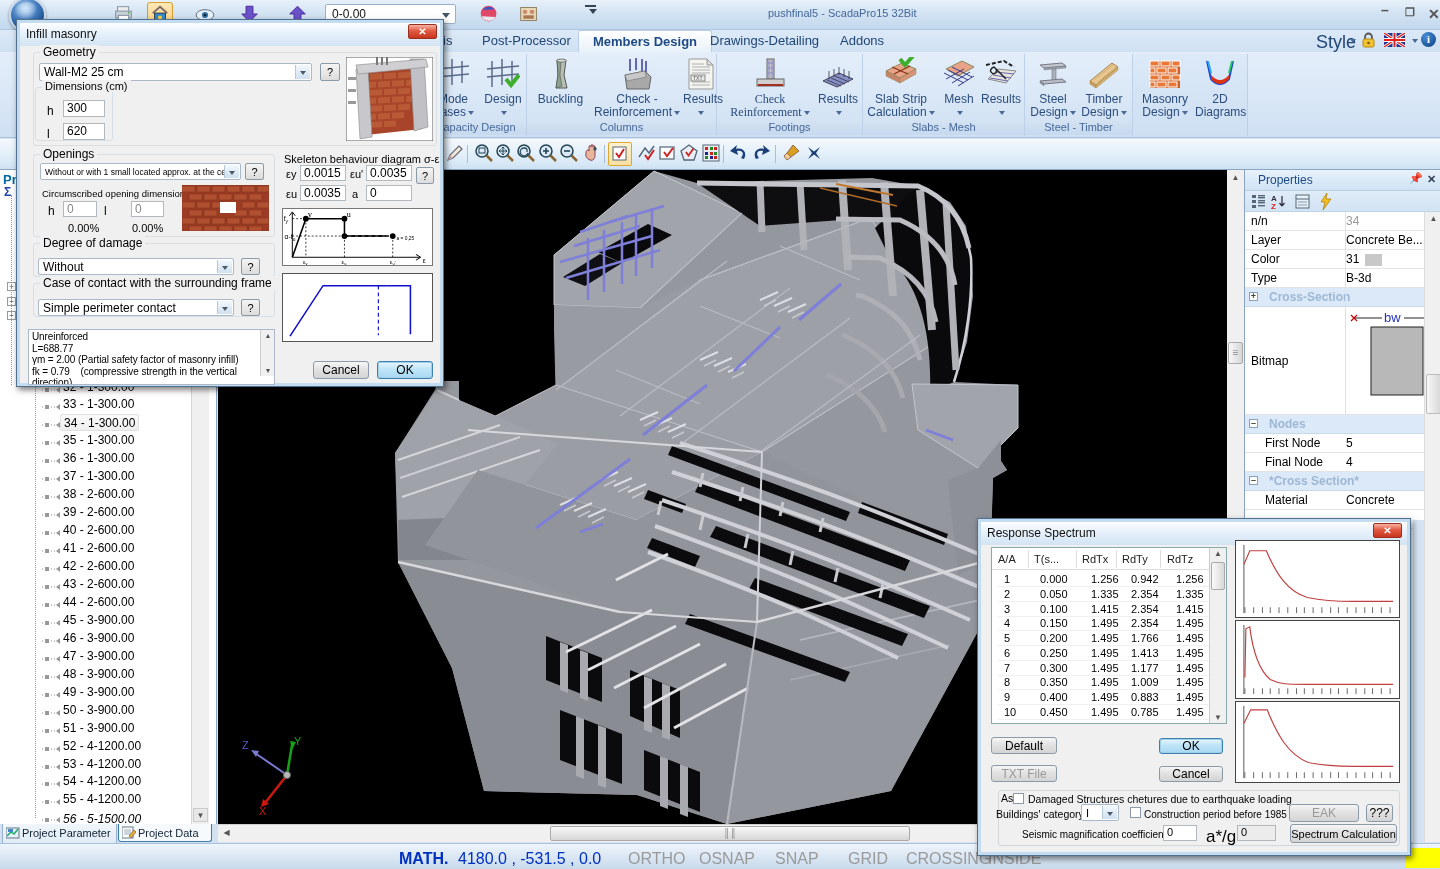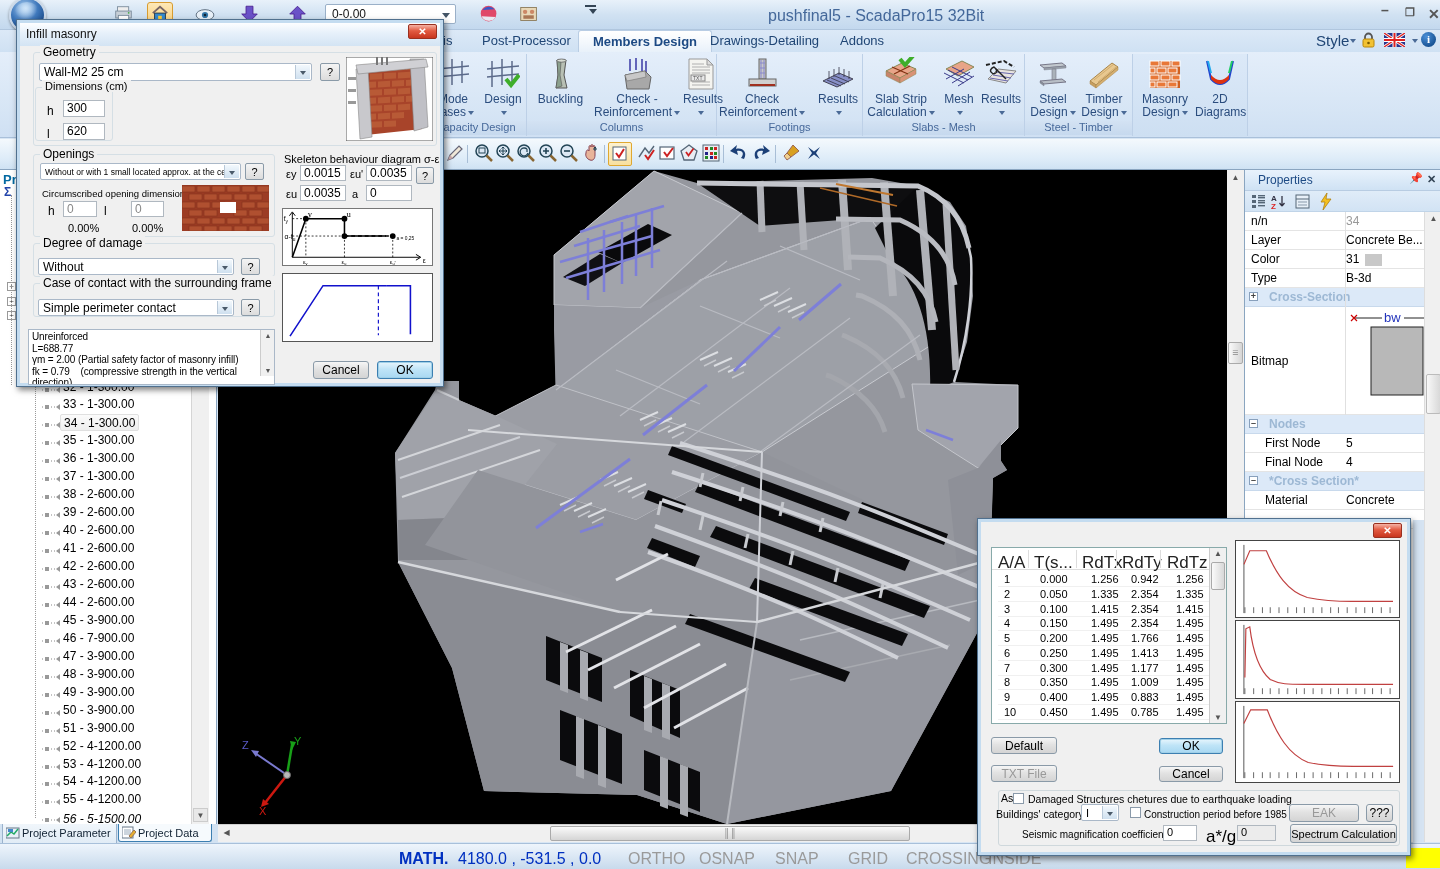--- a/index.html
+++ b/index.html
@@ -1,20 +1,20 @@
 <!DOCTYPE html>
 <html><head><meta charset="utf-8">
 <style>
 *{margin:0;padding:0;box-sizing:border-box;}
 html,body{width:1440px;height:869px;overflow:hidden;font-family:"Liberation Sans",sans-serif;}
 #app{position:absolute;left:0;top:0;width:1440px;height:869px;background:#d8e6f4;}
 
 #titlebar{position:absolute;left:0;top:0;width:1440px;height:30px;
  background:linear-gradient(#e8f1fa,#d1e2f2 50%,#c3d8ee);border-bottom:1px solid #b0c6de;}
-#titletext{position:absolute;left:768px;top:7px;font-size:16px;color:#44689a;}
+#titletext{position:absolute;left:768px;top:7px;font-size:11px;color:#44689a;}
 .winbtn{position:absolute;top:6px;color:#555;font-size:14px;font-weight:bold;}
 
 #tabrow{position:absolute;left:0;top:30px;width:1440px;height:22px;background:linear-gradient(#dcE9f7,#cfe1f3);}
 .rtab{position:absolute;top:0;height:22px;line-height:22px;font-size:13px;color:#204675;padding:0 14px;}
 .rtab.active{background:linear-gradient(#ffffff,#f2f7fc 60%,#e8f1fa);border:1px solid #b9cde4;border-bottom:none;border-radius:3px 3px 0 0;font-weight:bold;color:#1d4a84;}
 
 #ribbon{position:absolute;left:0;top:52px;width:1440px;height:86px;background:linear-gradient(#e4eefa,#d6e5f5 70%,#cfe0f3);border-bottom:1px solid #a9c0da;}
 .rgroup{position:absolute;top:2px;height:82px;border-right:1px solid #bdd0e7;}
 .rgrouplabel{position:absolute;bottom:1px;left:0;right:0;height:14px;text-align:center;font-size:11px;color:#46689a;background:linear-gradient(#d3e2f3,#c6d9ee);}
 .rbtn{position:absolute;top:3px;text-align:center;font-size:12px;color:#2b4d7e;line-height:13px;}
@@ -108,21 +108,21 @@
  <div style="position:absolute;left:585px;top:5px;width:11px;height:2px;background:#345;"></div>
 </div>
 </div>
 
 <div id="tabrow">
  <div class="rtab" style="left:390px;">Analysis</div>
  <div class="rtab" style="left:468px;">Post-Processor</div>
  <div class="rtab active" style="left:578px;">Members Design</div>
  <div class="rtab" style="left:696px;">Drawings-Detailing</div>
  <div class="rtab" style="left:826px;">Addons</div>
- <div style="position:absolute;left:1316px;top:2px;font-size:15px;color:#204675;">Style</div>
+ <div style="position:absolute;left:1316px;top:2px;font-size:18px;color:#204675;">Style</div>
  <div class="darr" style="position:absolute;left:1348px;top:9px;"></div>
  <div style="position:absolute;left:1360px;top:2px;width:17px;height:16px;"><svg width="17" height="16" viewBox="0 0 17 16">
           <path d="M5 7 V5 a3.5 3.5 0 0 1 7 0 V7" fill="none" stroke="#555" stroke-width="1.8"></path>
           <rect x="3" y="7" width="11" height="8" rx="1.5" fill="#f2c233" stroke="#b8860b"></rect>
           <circle cx="8.5" cy="11" r="1.3" fill="#7a5a00"></circle>
         </svg></div>
  <div style="position:absolute;left:1384px;top:3px;width:21px;height:14px;"><svg width="21" height="14" viewBox="0 0 21 14">
           <rect width="21" height="14" fill="#28348c"></rect>
           <path d="M0 0 L21 14 M21 0 L0 14" stroke="#fff" stroke-width="3"></path>
           <path d="M0 0 L21 14 M21 0 L0 14" stroke="#d22" stroke-width="1.4"></path>
@@ -194,21 +194,21 @@
               <line x1="9" y1="25" x2="27" y2="25"></line>
               <line x1="9" y1="28" x2="27" y2="28"></line>
             </g>
             <rect x="8" y="18" width="14" height="6" fill="#e8e8e8" stroke="#888"></rect>
             <text x="10" y="23" font-size="5" fill="#555" font-family="Liberation Sans">TXT</text>
           </svg>
      Results<br><span class="darr"></span></div>
    <div class="rgrouplabel">Columns</div>
  </div>
  <div class="rgroup" style="left:717px;width:146px;">
-   <div class="rbtn" style="left:0;width:90px;">
+   <div class="rbtn" style="left:8px;width:90px;font-family:Liberation Serif, serif;">
      <svg class="ric" viewBox="0 0 34 34">
             <rect x="14" y="2" width="7" height="20" fill="#c8c8c8" stroke="#666"></rect>
             <g stroke="#8888cc" stroke-width="1">
               <line x1="16" y1="3" x2="16" y2="21"></line>
               <line x1="19" y1="3" x2="19" y2="21"></line>
               <line x1="15" y1="6" x2="20" y2="6"></line>
               <line x1="15" y1="11" x2="20" y2="11"></line>
               <line x1="15" y1="16" x2="20" y2="16"></line>
             </g>
             <rect x="4" y="22" width="27" height="7" fill="#d0d0d0" stroke="#666"></rect>
@@ -496,21 +496,21 @@
           <line x1="0" y1="4" x2="16" y2="4" stroke="#888" stroke-width="1" stroke-dasharray="1 2"></line>
           <rect x="3" y="2" width="4" height="4" fill="#999"></rect>
           <path d="M14 1 L18 4 L14 7 Z" fill="#999" transform="scale(-1,1) translate(-32,0)"></path>
         </svg></div>
  <div class="titem" style="top:441.9px;">45 - 3-900.00</div>
  <div class="tico" style="top:445.9px;"><svg width="18" height="8" viewBox="0 0 18 8">
           <line x1="0" y1="4" x2="16" y2="4" stroke="#888" stroke-width="1" stroke-dasharray="1 2"></line>
           <rect x="3" y="2" width="4" height="4" fill="#999"></rect>
           <path d="M14 1 L18 4 L14 7 Z" fill="#999" transform="scale(-1,1) translate(-32,0)"></path>
         </svg></div>
- <div class="titem" style="top:459.8px;">46 - 7-900.00</div>
+ <div class="titem" style="top:459.8px;">46 - 3-900.00</div>
  <div class="tico" style="top:463.8px;"><svg width="18" height="8" viewBox="0 0 18 8">
           <line x1="0" y1="4" x2="16" y2="4" stroke="#888" stroke-width="1" stroke-dasharray="1 2"></line>
           <rect x="3" y="2" width="4" height="4" fill="#999"></rect>
           <path d="M14 1 L18 4 L14 7 Z" fill="#999" transform="scale(-1,1) translate(-32,0)"></path>
         </svg></div>
  <div class="titem" style="top:477.8px;">47 - 3-900.00</div>
  <div class="tico" style="top:481.8px;"><svg width="18" height="8" viewBox="0 0 18 8">
           <line x1="0" y1="4" x2="16" y2="4" stroke="#888" stroke-width="1" stroke-dasharray="1 2"></line>
           <rect x="3" y="2" width="4" height="4" fill="#999"></rect>
           <path d="M14 1 L18 4 L14 7 Z" fill="#999" transform="scale(-1,1) translate(-32,0)"></path>
@@ -1029,23 +1029,24 @@
   <path d="M6 64 L40 12 L105 12" stroke="#1111cc" fill="none" stroke-width="1.6"></path>
   <path d="M105 12 L130 12 L130 62" stroke="#1111cc" fill="none" stroke-width="1.6"></path>
   <path d="M97 12 L97 63" stroke="#1111cc" stroke-width="1.2" stroke-dasharray="4 3"></path>
  </svg>
  <div class="btn" style="left:296px;top:341px;width:56px;height:18px;line-height:17px;">Cancel</div>
  <div class="btn def" style="left:360px;top:341px;width:56px;height:18px;line-height:17px;">OK</div>
 </div>
 
 <div id="dlg-spectrum" class="dlg" style="left:977px;top:518px;width:434px;height:338px;">
  <div class="dlgpad"></div>
+ <div class="dlgtitle">Response Spectrum</div>
  <div class="closebtn" style="right:8px;">✕</div>
  <div style="position:absolute;left:13px;top:28px;width:236px;height:177px;background:#fff;border:1px solid #8aa;">
-  <div style="position:absolute;left:0;top:0;width:218px;height:22px;border-bottom:1px solid #ddd;font-size:17px;color:#222;">
+  <div style="position:absolute;left:0;top:0;width:218px;height:22px;border-bottom:1px solid #ddd;font-size:11px;color:#222;">
    <span style="position:absolute;left:6px;top:5px;">A/A</span>
           <span style="position:absolute;left:42px;top:5px;">T(s...</span>
           <span style="position:absolute;left:90px;top:5px;">RdTx</span>
           <span style="position:absolute;left:130px;top:5px;">RdTy</span>
           <span style="position:absolute;left:175px;top:5px;">RdTz</span>
    <span style="position:absolute;left:36px;top:2px;width:1px;height:18px;background:#ddd;"></span>
    <span style="position:absolute;left:84px;top:2px;width:1px;height:18px;background:#ddd;"></span>
    <span style="position:absolute;left:124px;top:2px;width:1px;height:18px;background:#ddd;"></span>
    <span style="position:absolute;left:168px;top:2px;width:1px;height:18px;background:#ddd;"></span>
   </div>

